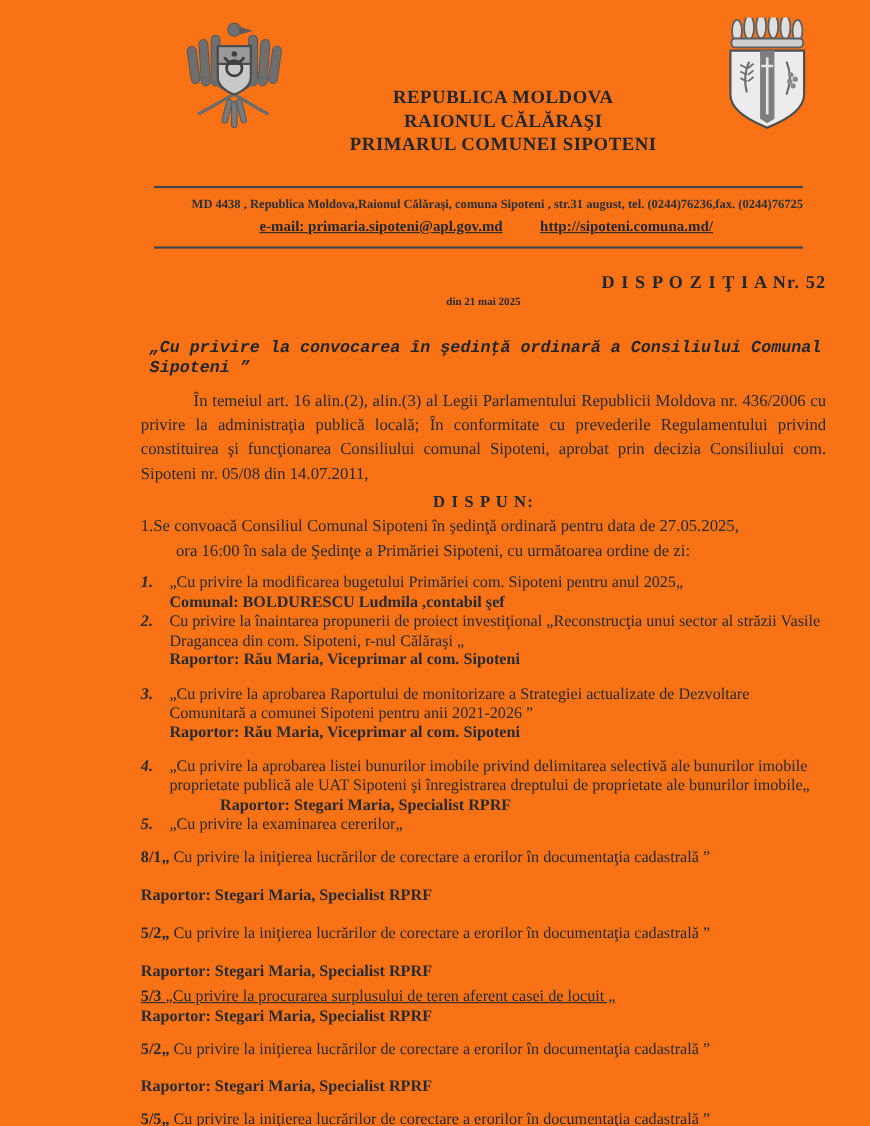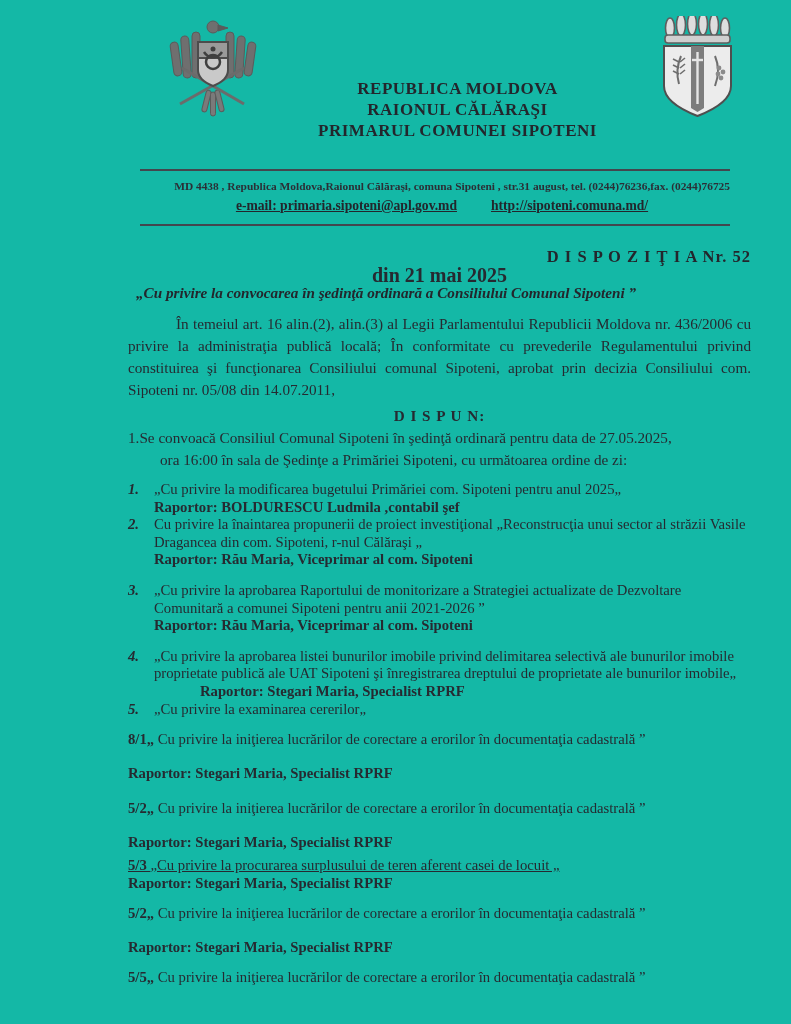--- a/index.html
+++ b/index.html
@@ -1,18 +1,18 @@
 <!DOCTYPE html>
 <html><head>
 <meta charset="utf-8">
 <style>
   html,body{margin:0;padding:0;background:#e9e9e9;}
   .page{
     width:791px;height:1024px;margin:0 auto;position:relative;overflow:hidden;
-    background:#14b8a6;color:#262a31;
+    background:#f97316;color:#262a31;
     font-family:"Liberation Serif","DejaVu Serif",serif;
   }
   
   .hdr{display:flex;align-items:flex-start;padding:16px 44px 0 160px;}
   .emblem{flex:0 0 auto;}
   .org{flex:1;text-align:center;margin-top:62px;font-weight:bold;
        font-size:17px;line-height:21px;letter-spacing:.5px;color:#23262c;}
   .org div{white-space:nowrap;}
   
   .rulewrap{margin-left:140px;width:590px;}
@@ -22,23 +22,23 @@
   .addr{margin-top:8px;text-align:right;font-weight:bold;font-size:11.4px;
         line-height:15px;color:#2b2f36;}
   .contact{text-align:center;font-weight:bold;font-size:13.6px;line-height:19px;
            margin-top:2px;padding-left:14px;color:#23262c;}
   .contact .lnk{text-decoration:underline;}
   .contact .gap{display:inline-block;width:34px;}
   
   .content{padding:0 40px 0 128px;}
   .title{margin:21px 0 0 0;text-align:right;font-size:16.5px;font-weight:bold;
          letter-spacing:1px;line-height:19px;color:#23262c;}
-  .dateline{text-align:center;font-size:20px;font-weight:bold;line-height:18px;}
-  .subject{font-weight:bold;font-style:italic;font-size:15.2px;
-           padding-left:8px;color:#23262c;}
+  .dateline{text-align:center;font-size:10px;font-weight:bold;line-height:18px;}
+  .subject{margin-top:23px;font-weight:bold;font-style:italic;font-size:15.2px;
+           padding-left:8px;color:#23262c;font-family:Liberation Mono, monospace;}
   .preamble{margin:11px 0 0 0;font-size:15.2px;line-height:22px;
             text-align:justify;text-indent:48px;}
   .dispun{margin-top:6px;text-align:center;font-weight:bold;font-size:15.2px;
           letter-spacing:1px;line-height:18px;}
   .convoc{font-size:15.2px;line-height:22px;margin-top:2px;}
   .convoc .ind{padding-left:32px;}
   
   .agenda{margin-top:10px;font-size:14.7px;line-height:17.6px;}
   .item{display:flex;margin:0;}
   .item.gap-before{margin-top:13px;}
@@ -168,21 +168,21 @@
       <div>1.Se convoacă Consiliul Comunal Sipoteni în şedinţă ordinară pentru data de 27.05.2025,</div>
       <div class="ind">ora 16:00 în sala de Şedinţe a Primăriei Sipoteni, cu următoarea ordine de zi:</div>
     </div>
 
     <div class="agenda">
 
       <div class="item">
         <span class="inum">1.</span>
         <div class="itext">
           <span>„Cu privire la modificarea  bugetului Primăriei com. Sipoteni pentru anul 2025„</span>
-          <div class="rap">Raportor:   BOLDURESCU  Ludmila ,contabil  şef</div>
+          <div class="rap">Comunal:   BOLDURESCU  Ludmila ,contabil  şef</div>
         </div>
       </div>
 
       <div class="item">
         <span class="inum">2.</span>
         <div class="itext">
           <span>Cu privire la înaintarea propunerii de  proiect investiţional „Reconstrucţia unui sector al străzii Vasile Dragancea  din com. Sipoteni, r-nul Călăraşi „</span>
           <div class="rap">Raportor: Rău Maria, Viceprimar al com. Sipoteni</div>
         </div>
       </div>

